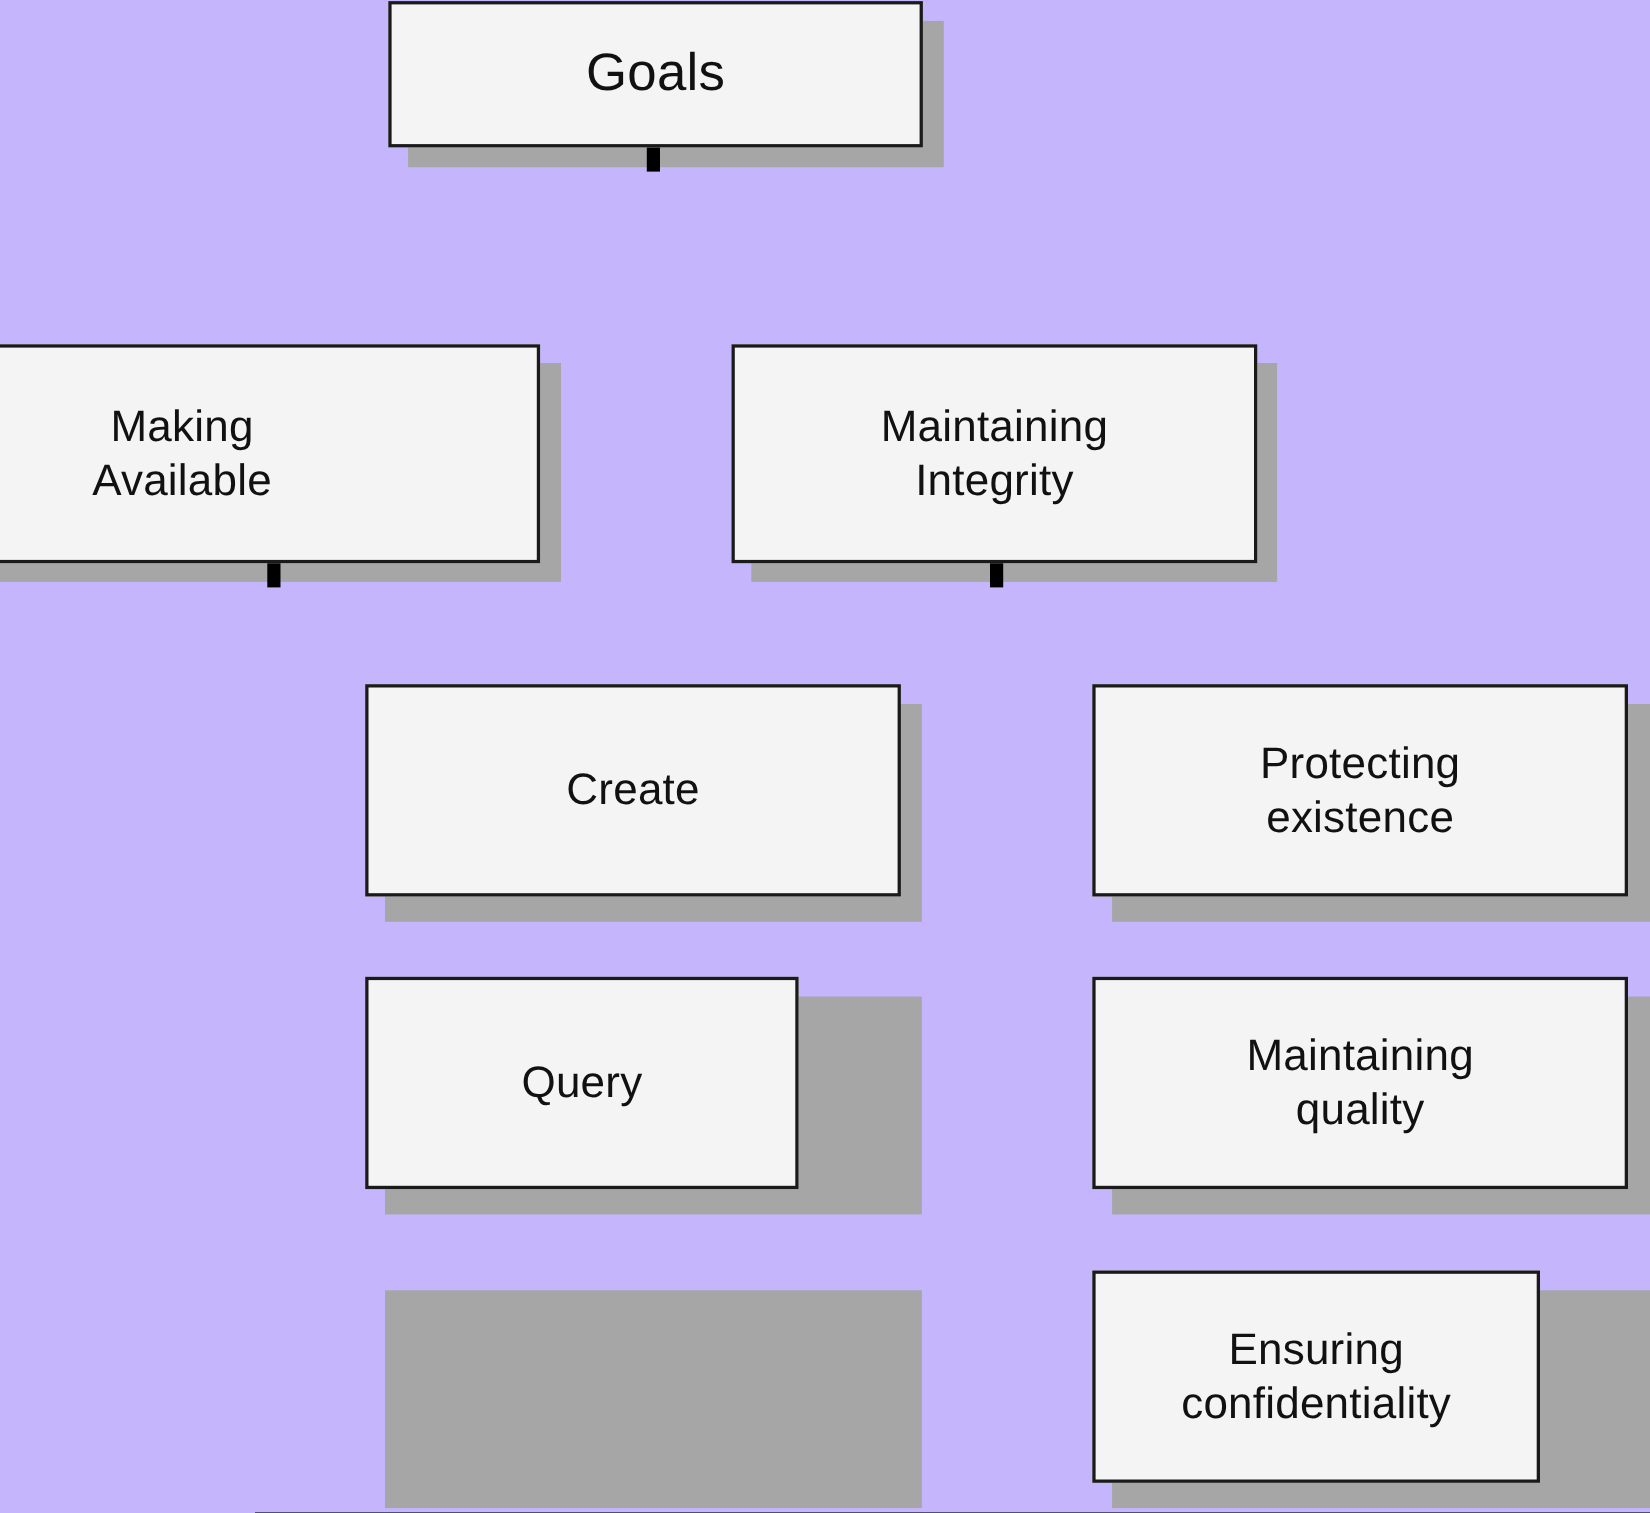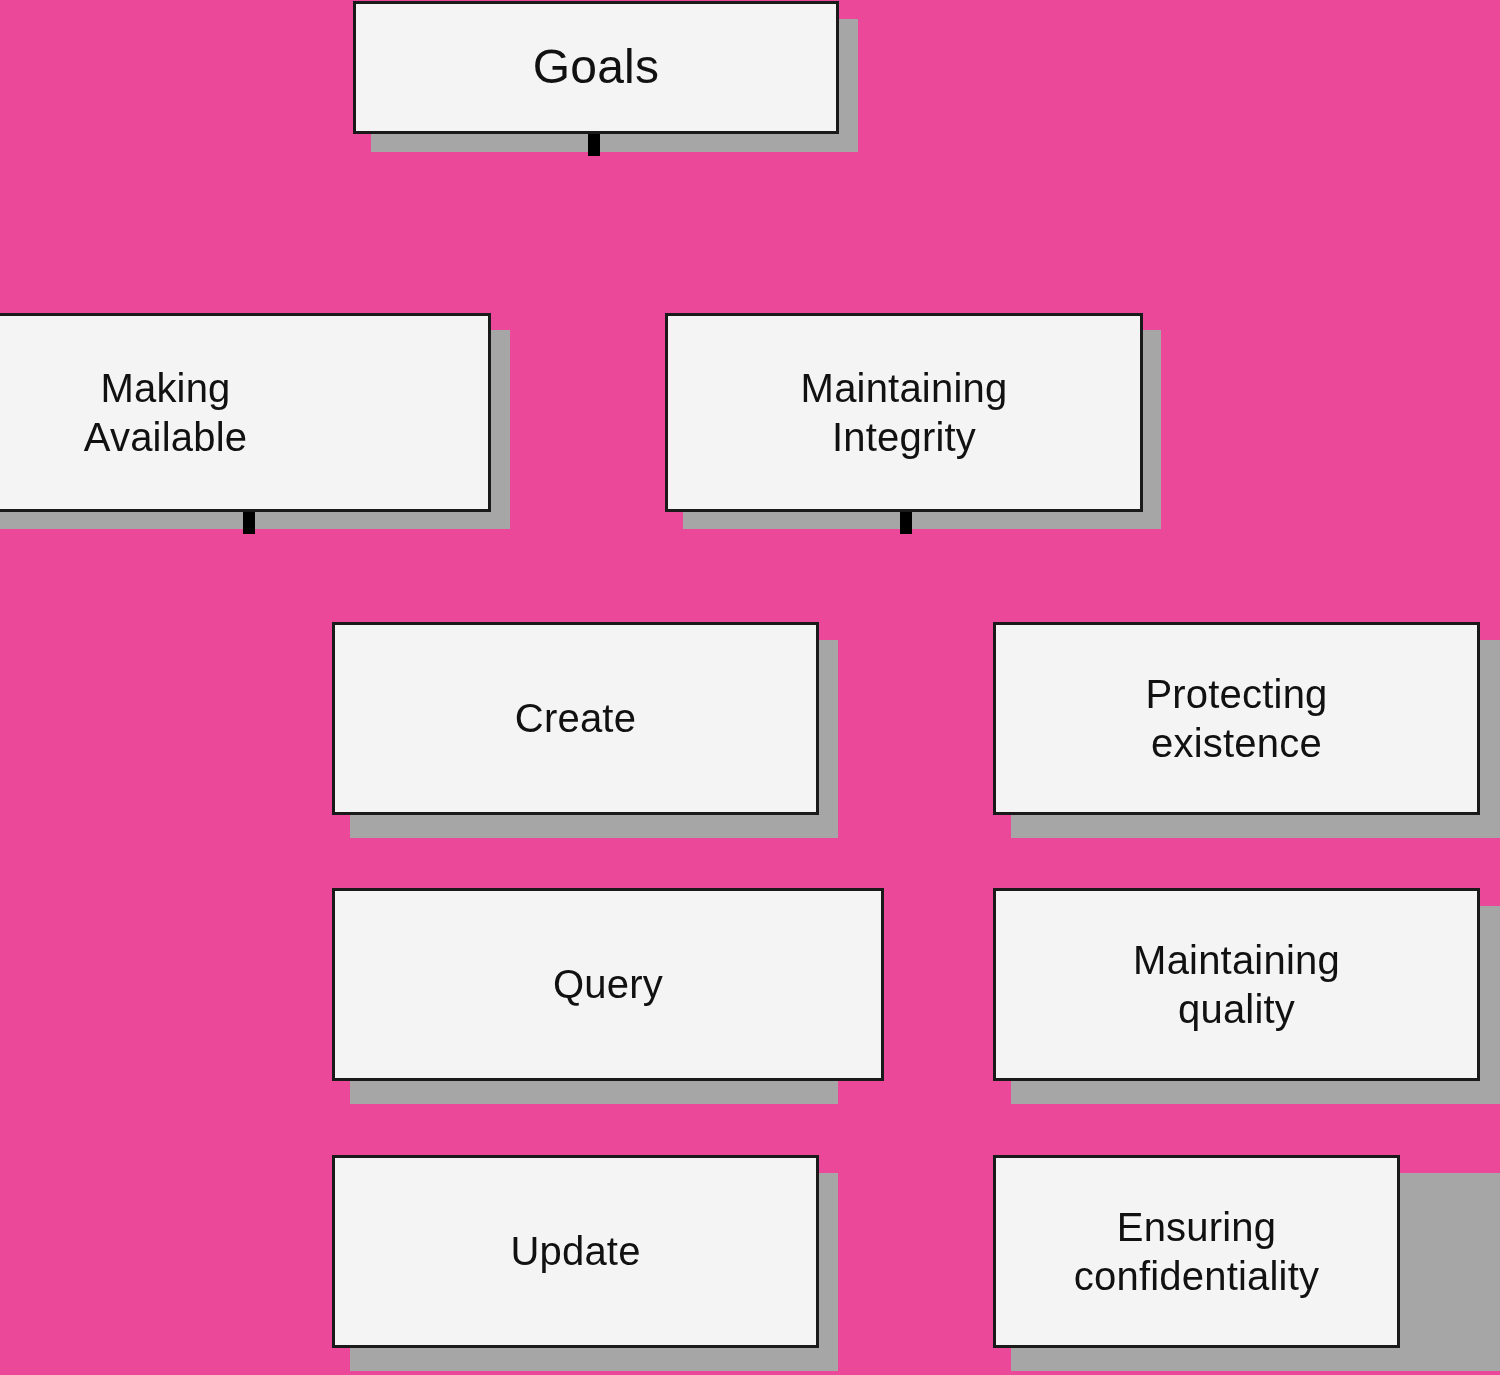--- a/index.html
+++ b/index.html
@@ -7,21 +7,21 @@
     padding: 0;
     background: #000000;
   }
   body {
     font-family: "Liberation Sans", sans-serif;
   }
   #canvas {
     position: relative;
     width: 1500px;
     height: 1375px;
-    background: #ec4899;
+    background: #c4b5fd;
     overflow: hidden;
   }
   
   .shadow {
     position: absolute;
     background: #a6a6a6;
   }
   
   .notch {
     position: absolute;
@@ -78,34 +78,31 @@
     <span class="label">Create</span>
   </div>
 
   <div class="shadow" style="left:1011px; top:640px; width:489px; height:198px;"></div>
   <div class="node" style="left:993px; top:622px; width:487px; height:193px;">
     <span class="label">Protecting
 existence</span>
   </div>
 
   <div class="shadow" style="left:350px; top:906px; width:488px; height:198px;"></div>
-  <div class="node" style="left:332px; top:888px; width:552px; height:193px;">
+  <div class="node" style="left:332px; top:888px; width:394px; height:193px;">
     <span class="label">Query</span>
   </div>
 
   <div class="shadow" style="left:1011px; top:906px; width:489px; height:198px;"></div>
   <div class="node" style="left:993px; top:888px; width:487px; height:193px;">
     <span class="label">Maintaining
 quality</span>
   </div>
 
   <div class="shadow" style="left:350px; top:1173px; width:488px; height:198px;"></div>
-  <div class="node" style="left:332px; top:1155px; width:487px; height:193px;">
-    <span class="label">Update</span>
-  </div>
 
   <div class="shadow" style="left:1011px; top:1173px; width:489px; height:198px;"></div>
   <div class="node" style="left:993px; top:1155px; width:407px; height:193px;">
     <span class="label">Ensuring
 confidentiality</span>
   </div>
 
 </div>
 
 </body></html>

